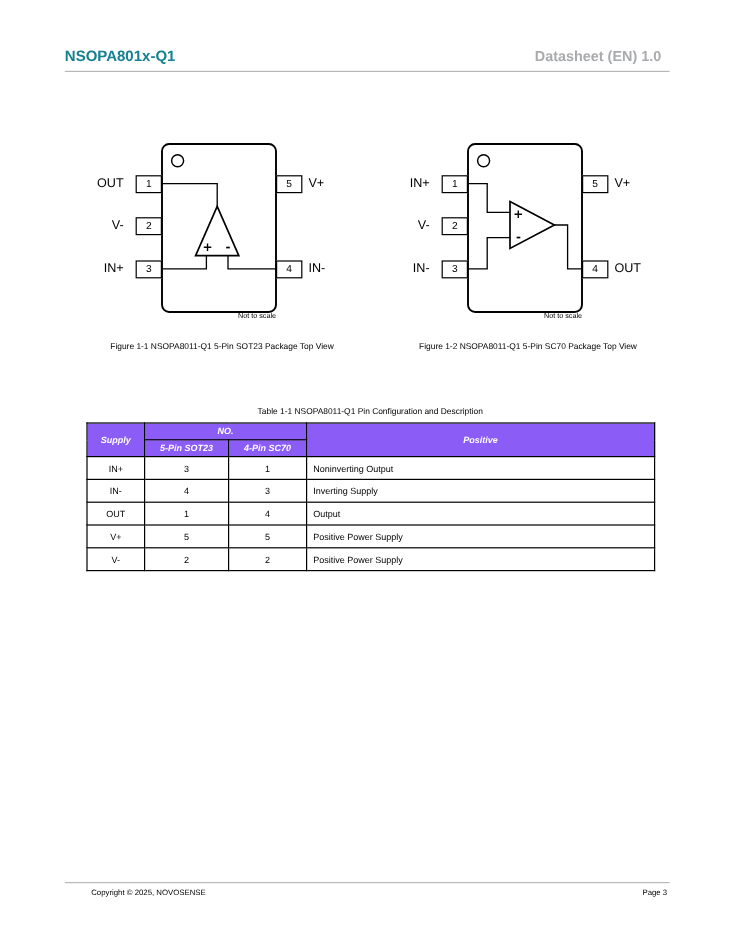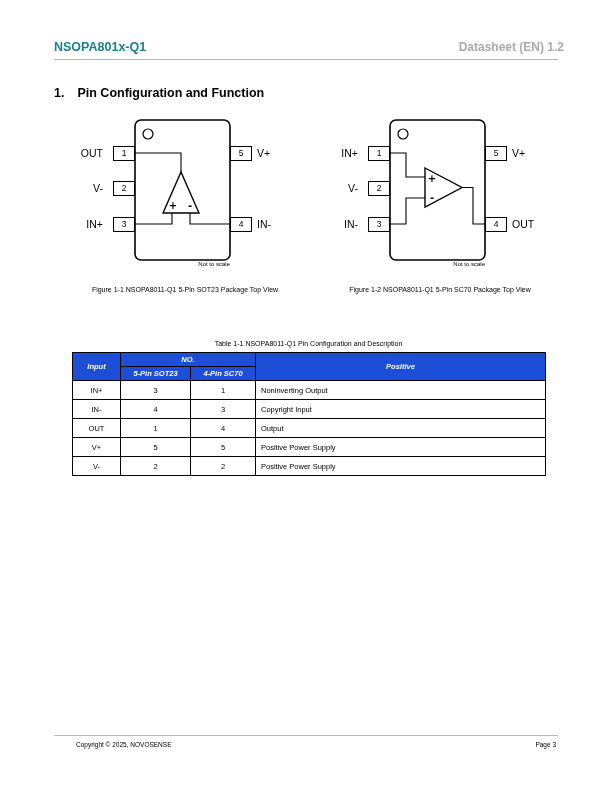--- a/index.html
+++ b/index.html
@@ -1,21 +1,21 @@
 <!DOCTYPE html>
 <html><head>
 <meta charset="utf-8">
 <style>
   * { margin:0; padding:0; box-sizing:border-box; }
   html,body { background:#ffffff; }
   body { font-family:"Liberation Sans", sans-serif; color:#000; }
   .page { position:relative; width:612px; height:792px; background:#fff; overflow:hidden; }
 
   
-  .header-row { position:absolute; left:54px; right:48px; top:40px;
+  .header-row { position:absolute; left:54px; right:61px; top:40px;
                 display:flex; justify-content:space-between; align-items:baseline; }
   .product-title { color:#15818F; font-weight:bold; font-size:12.5px; }
   .doc-title { color:#A8AAAD; font-weight:bold; font-size:12px; }
   .rule { position:absolute; left:54px; right:54px; border-top:1.6px solid #B6B8BA; }
   .header-rule { top:59px; }
   .footer-rule { top:735px; }
 
   
   .section-heading { position:absolute; left:54px; top:86px; font-size:12.5px; font-weight:bold; }
   .section-number { margin-right:13px; }
@@ -41,46 +41,43 @@
   .fig2 .scale-note { left:85px; }
   .fig-caption { position:absolute; font-size:7px; text-align:center; width:250px; }
   .cap1 { left:60px; top:286px; }
   .cap2 { left:315px; top:286px; }
 
   
   .table-caption { position:absolute; left:72px; top:340px; width:473px; text-align:center; font-size:7px; }
   table.pin-table { position:absolute; left:72px; top:352px; width:473px;
                     border-collapse:collapse; font-size:7.5px; table-layout:fixed; }
   .pin-table th, .pin-table td { border:1px solid #000; }
-  .pin-table thead th { background:#1d4ed8; color:#fff; font-style:italic; font-weight:bold;
+  .pin-table thead th { background:#8b5cf6; color:#fff; font-style:italic; font-weight:bold;
                         height:14px; padding:1px 3px; text-align:center; }
   .pin-table tbody td { height:19px; padding:1px 5px; background:#fff; }
   .pin-table tbody td.c { text-align:center; }
 
   
   .footer-row { position:absolute; left:76px; right:56px; top:741px;
                 display:flex; justify-content:space-between; font-size:6.5px; }
 
   svg .stroke { fill:none; stroke:#000; }
   svg text.sign { font-size:10px; font-weight:bold; font-family:"DejaVu Sans", sans-serif; }
 </style>
 </head>
 <body>
 
 <div class="page">
 
   <div class="header-row">
     <span class="product-title">NSOPA801x-Q1</span>
-    <span class="doc-title">Datasheet (EN) 1.2</span>
+    <span class="doc-title">Datasheet (EN) 1.0</span>
   </div>
   <div class="rule header-rule"></div>
 
-  <div class="section-heading">
-    <span class="section-number">1.</span><span>Pin Configuration and Function</span>
-  </div>
 
   <div class="figure fig1">
     <svg width="250" height="160" viewBox="0 0 250 160">
       <rect class="stroke" x="75" y="2" width="95" height="140" rx="6" stroke-width="1.6"></rect>
       <circle class="stroke" cx="88" cy="16" r="5" stroke-width="1.2"></circle>
       <path class="stroke" d="M75,106 L112,106 L112,95" stroke-width="1.1"></path>
       <path class="stroke" d="M130,95 L130,106 L170,106" stroke-width="1.1"></path>
       <path class="stroke" d="M121,54 L121,35 L75,35" stroke-width="1.1"></path>
       <path class="stroke" d="M121,54 L139,95 L103,95 Z" stroke-width="1.4" fill="#ffffff"></path>
       <text class="sign" x="113" y="91" text-anchor="middle">+</text>
@@ -128,41 +125,41 @@
   <div class="table-caption">Table 1-1 NSOPA8011-Q1 Pin Configuration and Description</div>
   <table class="pin-table">
     <colgroup>
       <col style="width:48px">
         <col style="width:70px">
         <col style="width:65px">
         <col style="width:290px">
     </colgroup>
     <thead>
       <tr>
-        <th rowspan="2">Input</th>
+        <th rowspan="2">Supply</th>
         <th colspan="2">NO.</th>
         <th rowspan="2">Positive</th>
       </tr>
       <tr>
         <th>5-Pin SOT23</th>
         <th>4-Pin SC70</th>
       </tr>
     </thead>
     <tbody>
       <tr>
         <td class="c">IN+</td>
         <td class="c">3</td>
         <td class="c">1</td>
         <td>Noninverting Output</td>
       </tr>
       <tr>
         <td class="c">IN-</td>
         <td class="c">4</td>
         <td class="c">3</td>
-        <td>Copyright Input</td>
+        <td>Inverting Supply</td>
       </tr>
       <tr>
         <td class="c">OUT</td>
         <td class="c">1</td>
         <td class="c">4</td>
         <td>Output</td>
       </tr>
       <tr>
         <td class="c">V+</td>
         <td class="c">5</td>

